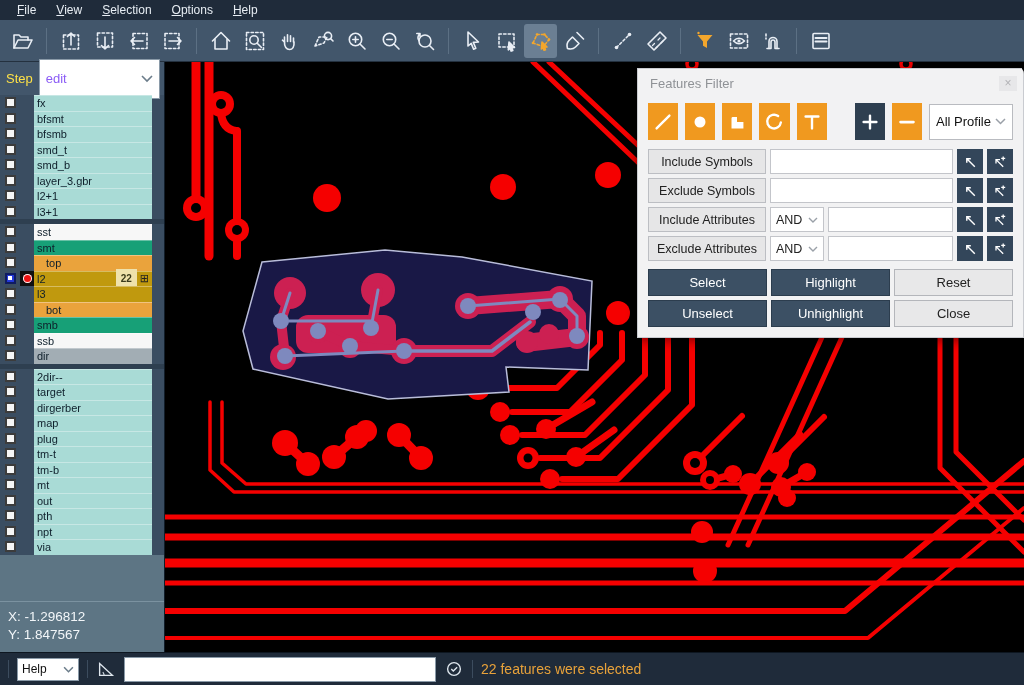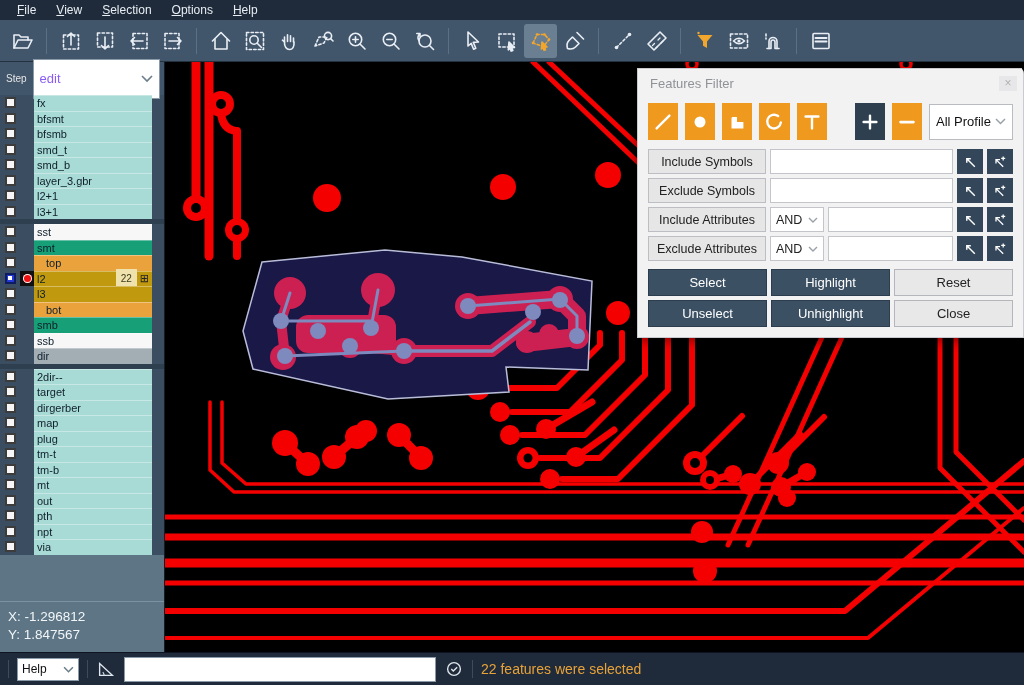--- a/index.html
+++ b/index.html
@@ -24,40 +24,40 @@
   .tsep { width:1px; height:26px; background:#5c7084; margin:0 6px; }
 
   
   .main { flex:1 1 auto; display:flex; min-height:0; }
 
   
   .sidebar { width:165px; flex:0 0 auto; background:#3a4d61; display:flex;
     flex-direction:column; border-right:1px solid #111d29; }
   .stepbar { height:33px; background:#42566b; display:flex; align-items:center;
     padding:0 4px 0 6px; gap:6px; }
-  .steplabel { color:#e5e5e5; font-size:10px; }
+  .steplabel { color:#fde047; font-size:13px; }
   .stepselect { flex:1; height:40px; background:#fff; border:1px solid #8a9aa8;
     display:flex; align-items:center; justify-content:space-between; padding:0 6px;
     font-size:13px; color:#8b5cf6; }
   .stepselect svg { width:12px; height:8px; color:#6b7c8a; }
 
   .layerlist { flex:0 0 auto; }
   .lrow { height:15.5px; display:flex; align-items:stretch; }
   .cbcell { width:20px; flex:0 0 auto; display:flex; align-items:center; justify-content:center; }
   .cb { width:11px; height:11px; background:#f6f6f6; border:2px solid #3c3c3c; }
   .cb.on { background:#2238d8; border:2px solid #101c60; position:relative; }
   .cb.on::after { content:""; position:absolute; left:1.5px; top:1.5px; width:4px; height:4px; background:#fff; }
   .indcell { width:14px; flex:0 0 auto; display:flex; align-items:center; justify-content:center; }
   .lrow.sel .indcell { background:#101010; }
   .reddot { width:9px; height:9px; border-radius:50%; background:#ee1111; box-shadow:0 0 0 1px #f8f8f8 inset; }
   .namecell { flex:1; margin-right:12px; display:flex; align-items:center; gap:3px;
     padding:0 3px; font-size:11px; color:#0e1f2b; border-top:1px solid rgba(255,255,255,.35); }
   .lname { flex:1; white-space:nowrap; overflow:hidden; }
   .badge { background:#efe2ac; color:#3a3a1a; font-size:10px; border-radius:0;
-    padding:4px 5px; line-height:12px; }
+    padding:4px 5px; line-height:12px;font-weight:bold; }
   .gridico { font-size:11px; color:#222; line-height:11px; }
   .lsep { height:5px; background:#2e3f50; }
   .tone-teal    { background:#a9dbd6; }
   .tone-white   { background:#f7f7f7; }
   .tone-green   { background:#17a077; }
   .tone-orange  { background:#eaa33c;padding-left:12px; }
   .tone-mustard { background:#c0990e; }
   .tone-gray    { background:#a2adb4; }
 
   .sidebottom { flex:1; background:#5d7584; display:flex; flex-direction:column;

